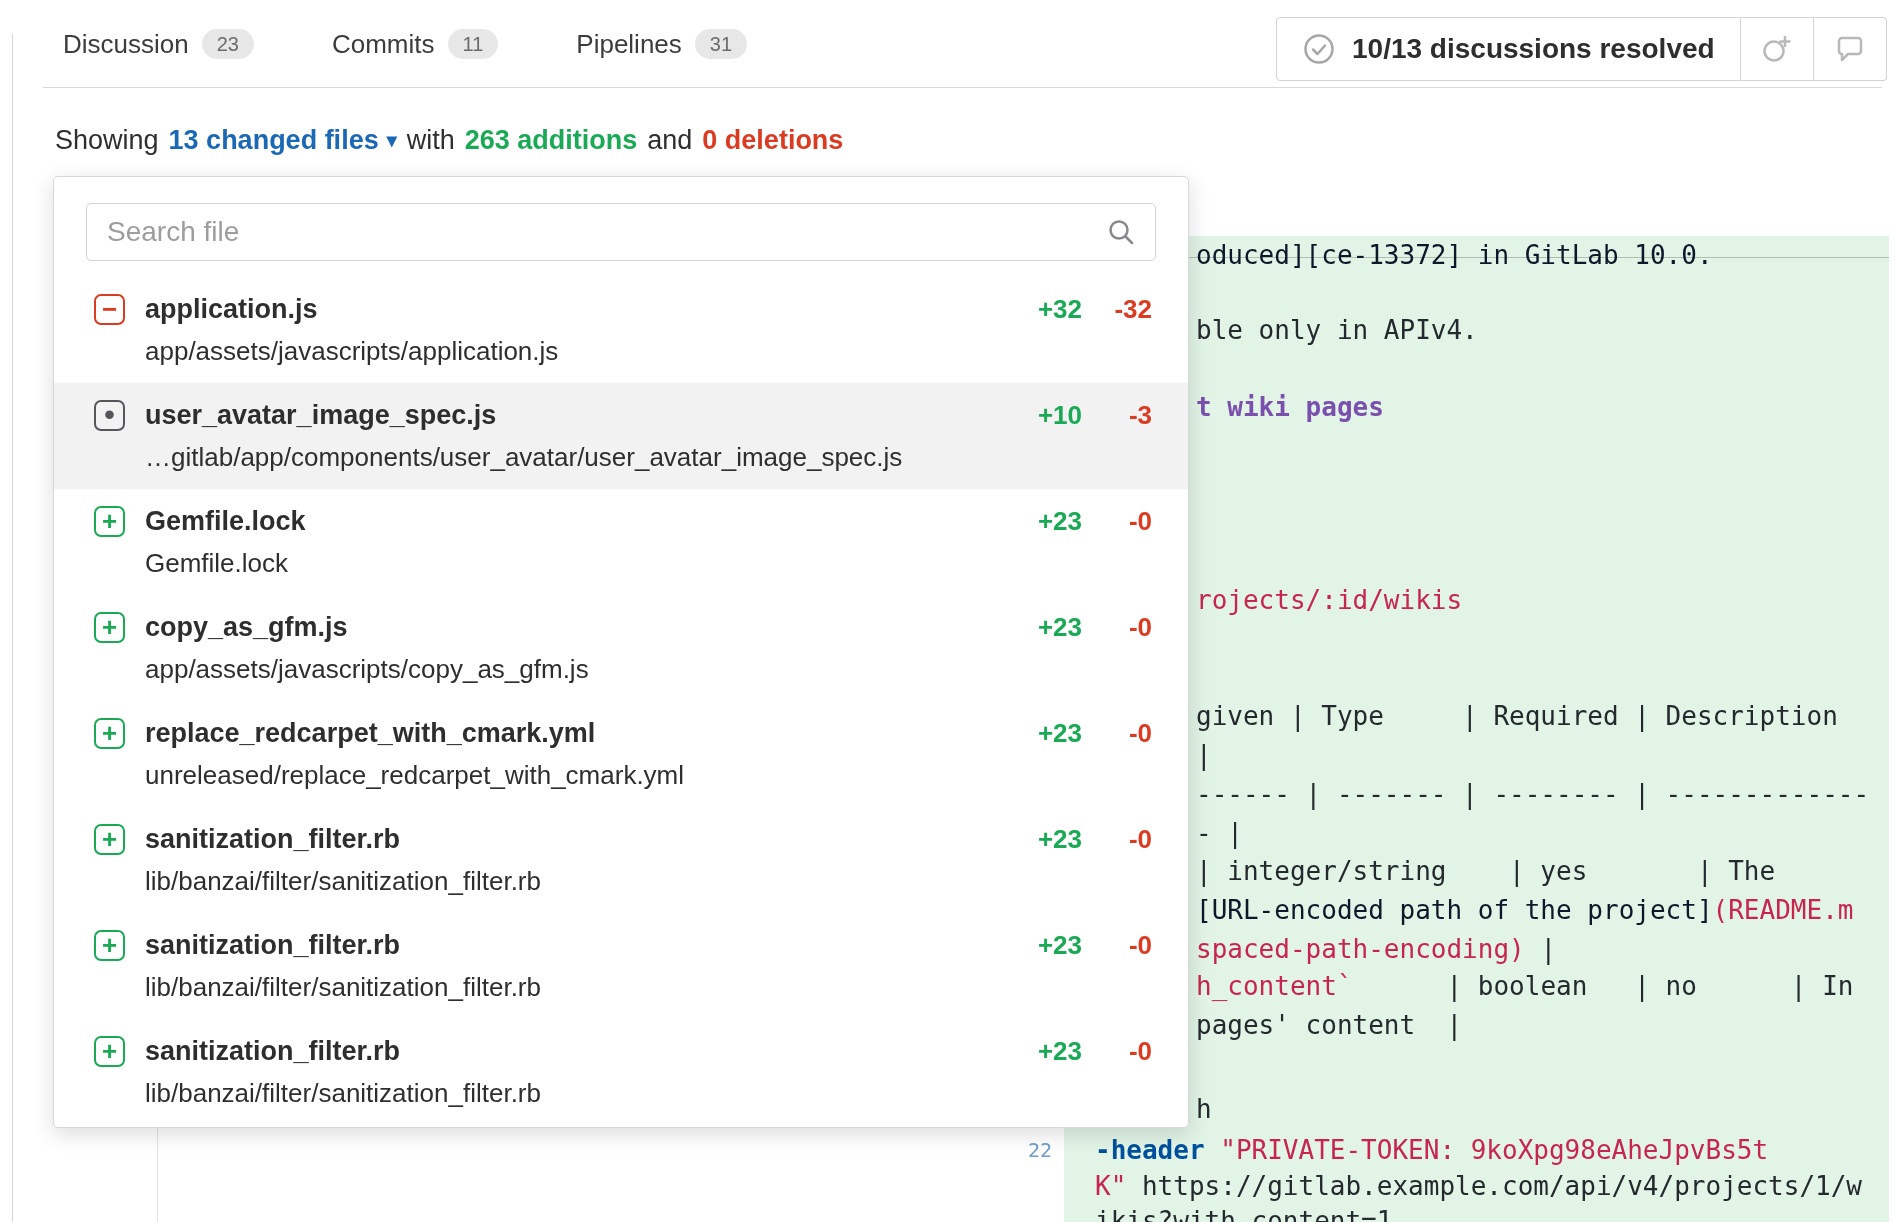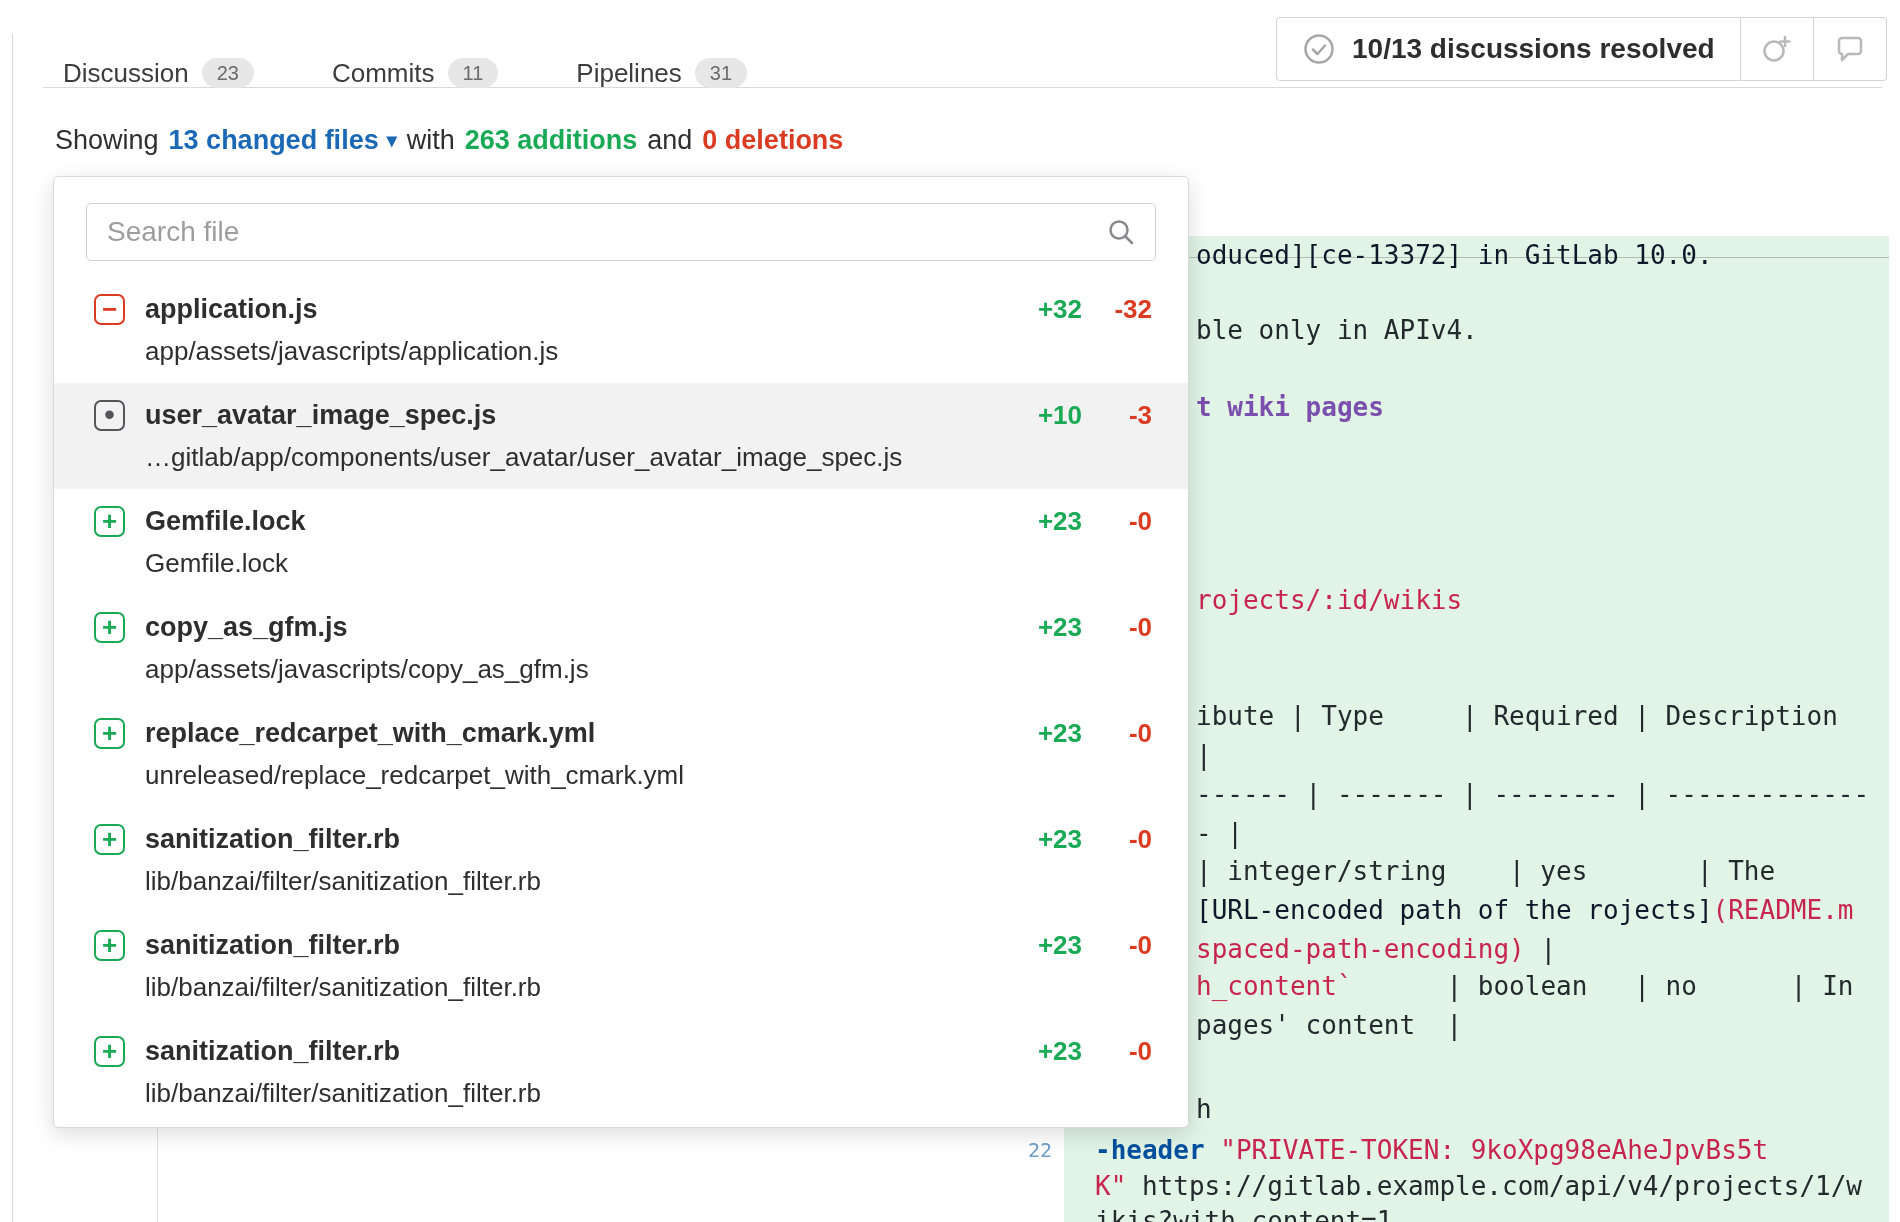--- a/index.html
+++ b/index.html
@@ -7,21 +7,21 @@
     width:1900px;height:1222px;position:relative;overflow:hidden;
     background:#ffffff;color:#2e2e2e;
     font-family:"Liberation Sans", sans-serif;
   }
   
   .page-left-edge{position:absolute;left:12px;top:34px;width:1px;height:1188px;background:#d6d6d6;z-index:4;}
   .pane-divider{position:absolute;left:157px;top:1128px;width:1px;height:94px;background:#e2e2e2;z-index:2;}
 
   
   .tabs-border{position:absolute;left:43px;top:87px;width:1839px;height:1px;background:#d9d9d9;z-index:5;}
-  .tabs{position:absolute;left:55px;top:0;height:88px;display:flex;align-items:center;gap:62px;z-index:6;margin-top:29px;}
+  .tabs{position:absolute;left:55px;top:0;height:88px;display:flex;align-items:center;gap:62px;z-index:6;}
   .tab{display:flex;align-items:center;gap:13px;height:100%;position:relative;padding:0 8px;font-size:26px;color:#3c3c3c;cursor:pointer;}
   .tab .badge{display:inline-block;padding:5px 15px;border-radius:22px;background:#e7e7e7;color:#6b6b6b;font-size:20px;line-height:1;}
   .tab.active{font-weight:bold;color:#1f1f1f;}
   .tab.active::after{content:"";position:absolute;left:-2px;right:-2px;bottom:0;height:5px;background:#6161b9;}
 
   
   .resolved-group{position:absolute;left:1276px;top:17px;height:64px;display:flex;z-index:6;background:#fff;}
   .resolved-box{display:flex;align-items:center;gap:16px;padding:0 25px;border:1px solid #d4d4d4;border-radius:4px 0 0 4px;}
   .resolved-box .txt{font-size:28px;font-weight:bold;color:#2e2e2e;white-space:nowrap;}
   .icon-btn{width:73px;border:1px solid #d4d4d4;border-left:none;display:flex;align-items:center;justify-content:center;background:#fff;padding:0;cursor:pointer;}
@@ -68,26 +68,26 @@
 </head>
 <body>
 
 <div class="diff-green"></div>
 <div class="diff-divider"></div>
 <div id="code-lines">
     <div class="code-line" style="top: 239px; left: 1196px;"><span class="seg-teal">oduced][ce-13372] in GitLab 10.0.</span></div>
     <div class="code-line" style="top: 314px; left: 1196px;"><span class="seg-plain">ble only in APIv4.</span></div>
     <div class="code-line" style="top: 391px; left: 1196px;"><span class="seg-purple">t wiki pages</span></div>
     <div class="code-line" style="top: 584px; left: 1196px;"><span class="seg-red">rojects/:id/wikis</span></div>
-    <div class="code-line" style="top: 700px; left: 1196px;"><span class="seg-plain">ibute | Type     | Required | Description</span></div>
+    <div class="code-line" style="top: 700px; left: 1196px;"><span class="seg-plain">given | Type     | Required | Description</span></div>
     <div class="code-line" style="top: 739px; left: 1196px;"><span class="seg-plain">|</span></div>
     <div class="code-line" style="top: 778px; left: 1196px;"><span class="seg-plain">------ | ------- | -------- | -------------</span></div>
     <div class="code-line" style="top: 817px; left: 1196px;"><span class="seg-plain">- |</span></div>
     <div class="code-line" style="top: 855px; left: 1196px;"><span class="seg-plain">| integer/string    | yes       | The</span></div>
-    <div class="code-line" style="top: 894px; left: 1196px;"><span class="seg-teal">[URL-encoded path of the rojects]</span><span class="seg-red">(README.m</span></div>
+    <div class="code-line" style="top: 894px; left: 1196px;"><span class="seg-teal">[URL-encoded path of the project]</span><span class="seg-red">(README.m</span></div>
     <div class="code-line" style="top: 933px; left: 1196px;"><span class="seg-red">spaced-path-encoding)</span><span class="seg-plain"> |</span></div>
     <div class="code-line" style="top: 970px; left: 1196px;"><span class="seg-red">h_content`</span><span class="seg-plain">      | boolean   | no      | In</span></div>
     <div class="code-line" style="top: 1009px; left: 1196px;"><span class="seg-plain">pages' content  |</span></div>
     <div class="code-line" style="top: 1093px; left: 1196px;"><span class="seg-plain">h</span></div>
     <div class="code-line" style="top: 1134px; left: 1095px;"><span class="seg-navy">-header </span><span class="seg-red">"PRIVATE-TOKEN: 9koXpg98eAheJpvBs5t</span></div>
     <div class="code-line" style="top: 1170px; left: 1095px;"><span class="seg-red">K"</span><span class="seg-plain"> https://gitlab.example.com/api/v4/projects/1/w</span></div>
     <div class="code-line" style="top: 1205px; left: 1095px;"><span class="seg-plain">ikis?with_content=1</span></div>
   </div>
 <div class="gutter-num">22</div>
 

